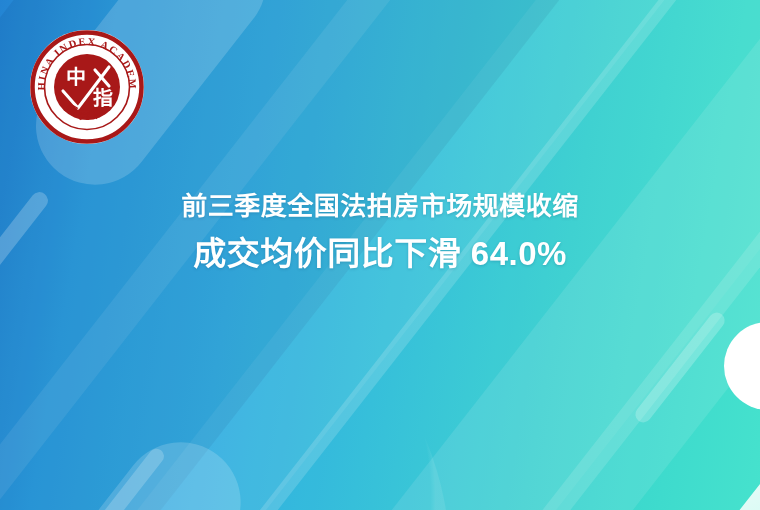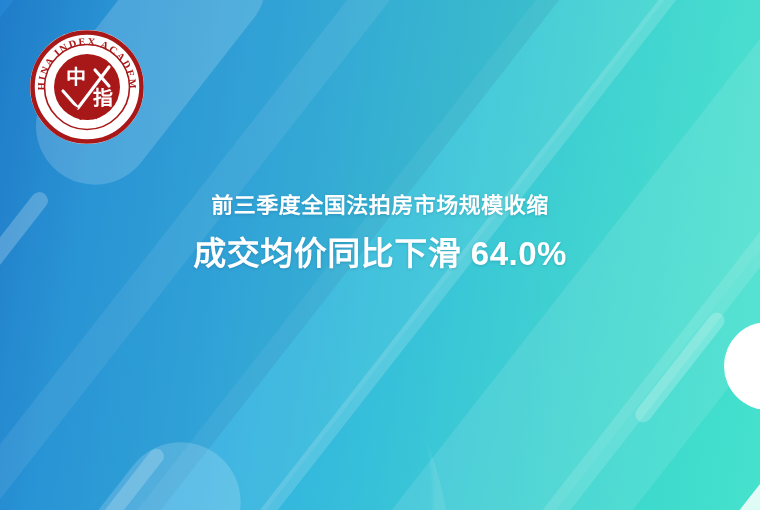--- a/index.html
+++ b/index.html
@@ -126,21 +126,21 @@
   }
   .title-line {
     color: #ffffff;
     font-weight: 700;
     font-size: 33px;
     line-height: 48px;
     letter-spacing: 0.5px;
     white-space: nowrap;
     text-shadow: 0 1px 3px rgba(0,60,100,0.22);
   }
-  .title-line.l2 { font-size: 22px; }
+  .title-line.l2 { font-size: 26px; }
 </style>
 </head>
 <body>
 
 <div id="banner">
 
   <div class="deco">
     <div class="arc arc1"></div>
     <div class="arc arc2"></div>
 

